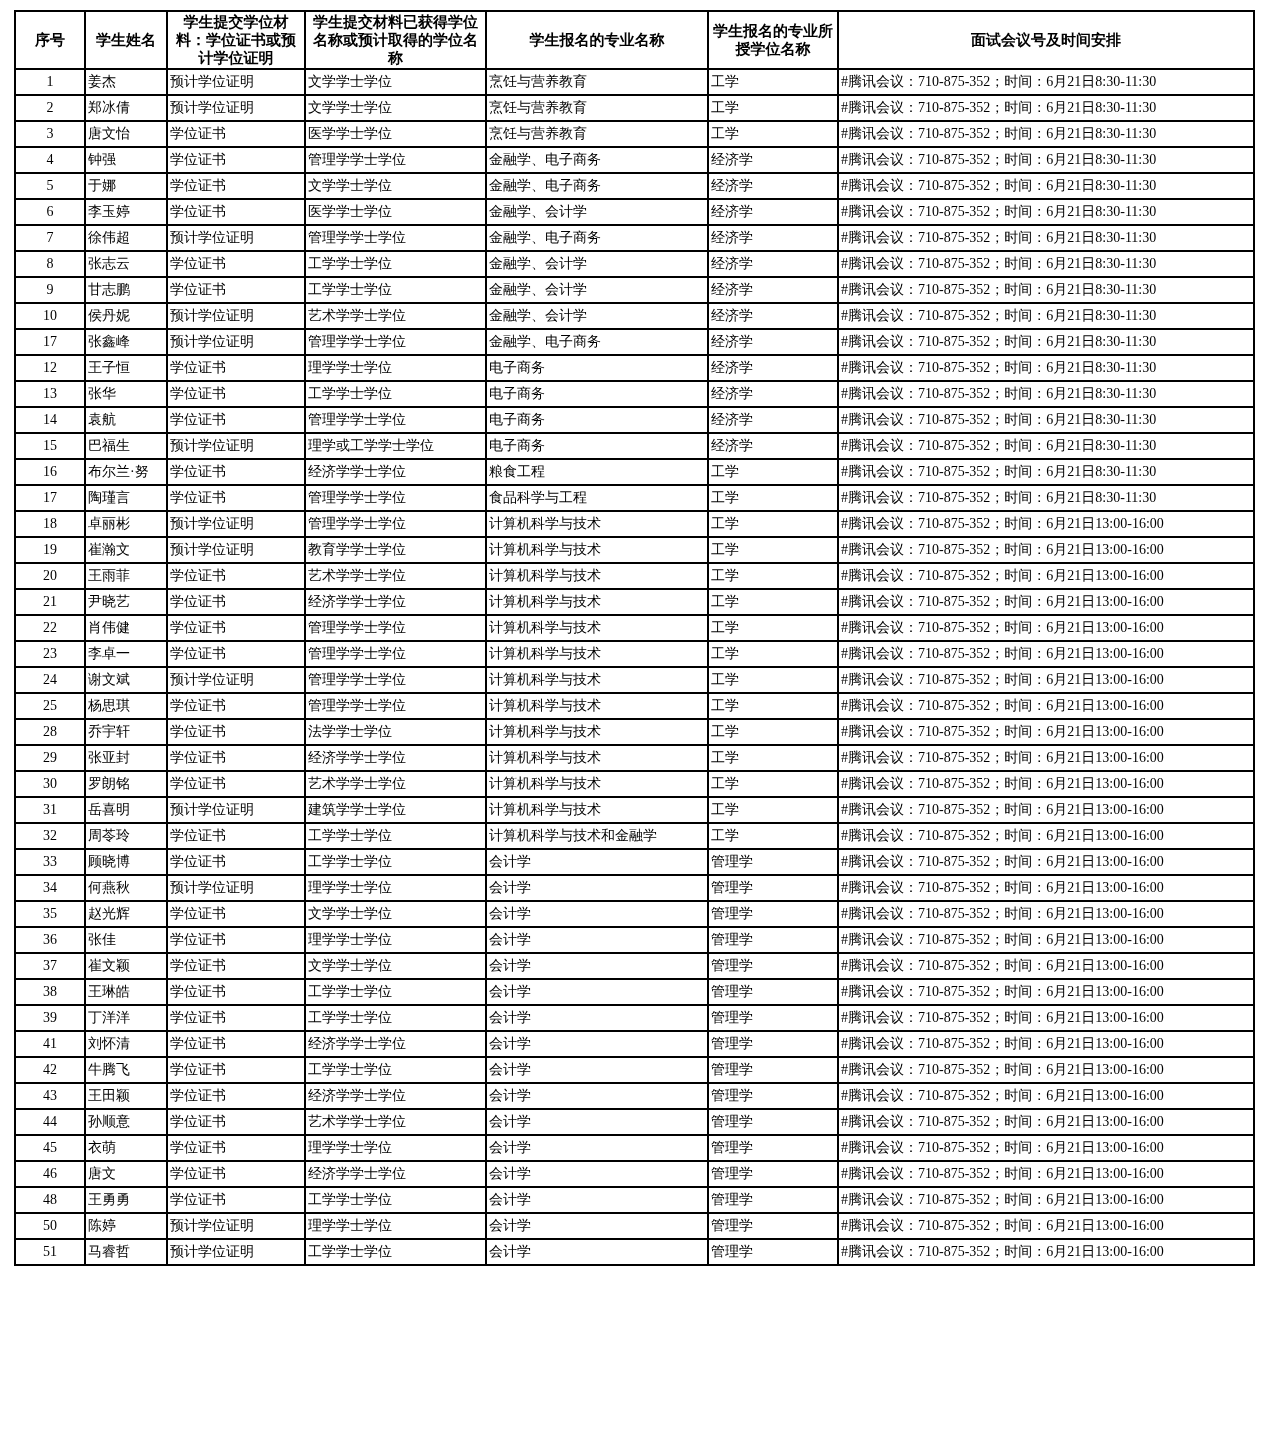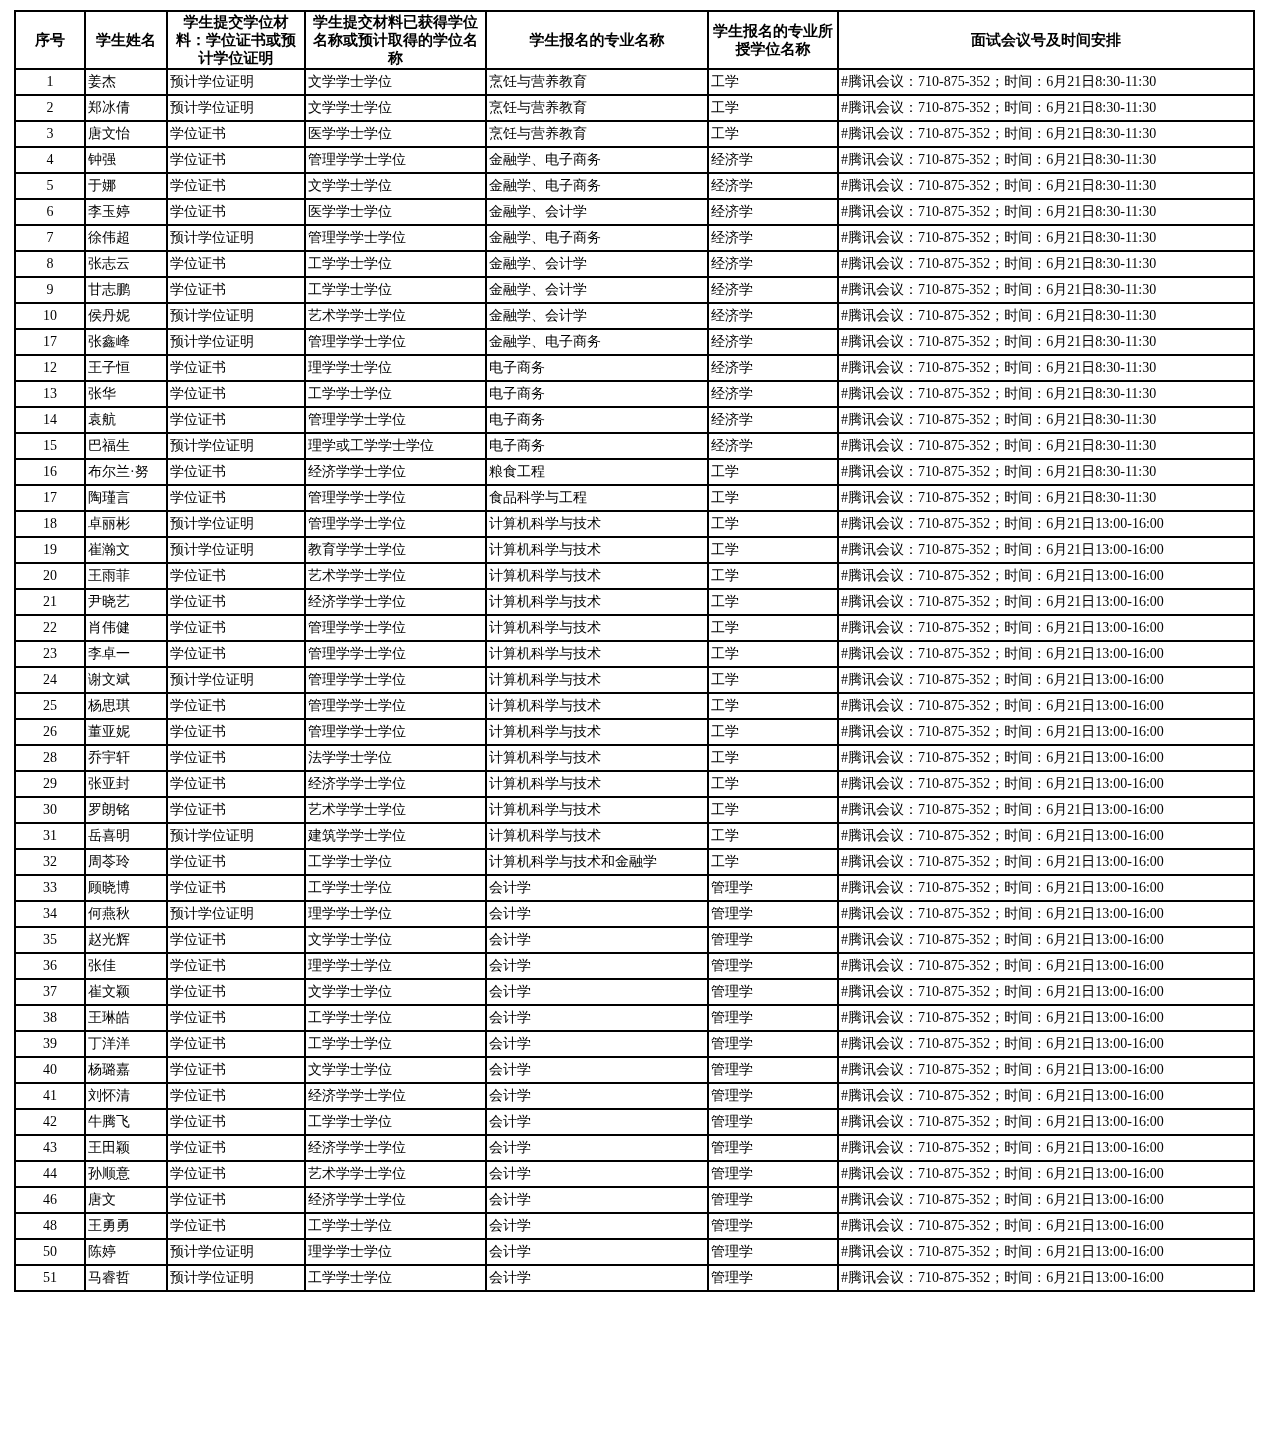--- a/index.html
+++ b/index.html
@@ -299,29 +299,20 @@
       <tr>
         <td class="c-index">25</td>
         <td>杨思琪</td>
         <td>学位证书</td>
         <td>管理学学士学位</td>
         <td>计算机科学与技术</td>
         <td>工学</td>
         <td>#腾讯会议：710-875-352；时间：6月21日13:00-16:00</td>
       </tr>
       <tr>
-        <td class="c-index">26</td>
-        <td>董亚妮</td>
-        <td>学位证书</td>
-        <td>管理学学士学位</td>
-        <td>计算机科学与技术</td>
-        <td>工学</td>
-        <td>#腾讯会议：710-875-352；时间：6月21日13:00-16:00</td>
-      </tr>
-      <tr>
         <td class="c-index">28</td>
         <td>乔宇轩</td>
         <td>学位证书</td>
         <td>法学学士学位</td>
         <td>计算机科学与技术</td>
         <td>工学</td>
         <td>#腾讯会议：710-875-352；时间：6月21日13:00-16:00</td>
       </tr>
       <tr>
         <td class="c-index">29</td>
@@ -416,29 +407,20 @@
       <tr>
         <td class="c-index">39</td>
         <td>丁洋洋</td>
         <td>学位证书</td>
         <td>工学学士学位</td>
         <td>会计学</td>
         <td>管理学</td>
         <td>#腾讯会议：710-875-352；时间：6月21日13:00-16:00</td>
       </tr>
       <tr>
-        <td class="c-index">40</td>
-        <td>杨璐嘉</td>
-        <td>学位证书</td>
-        <td>文学学士学位</td>
-        <td>会计学</td>
-        <td>管理学</td>
-        <td>#腾讯会议：710-875-352；时间：6月21日13:00-16:00</td>
-      </tr>
-      <tr>
         <td class="c-index">41</td>
         <td>刘怀清</td>
         <td>学位证书</td>
         <td>经济学学士学位</td>
         <td>会计学</td>
         <td>管理学</td>
         <td>#腾讯会议：710-875-352；时间：6月21日13:00-16:00</td>
       </tr>
       <tr>
         <td class="c-index">42</td>
@@ -456,20 +438,29 @@
         <td>经济学学士学位</td>
         <td>会计学</td>
         <td>管理学</td>
         <td>#腾讯会议：710-875-352；时间：6月21日13:00-16:00</td>
       </tr>
       <tr>
         <td class="c-index">44</td>
         <td>孙顺意</td>
         <td>学位证书</td>
         <td>艺术学学士学位</td>
+        <td>会计学</td>
+        <td>管理学</td>
+        <td>#腾讯会议：710-875-352；时间：6月21日13:00-16:00</td>
+      </tr>
+      <tr>
+        <td class="c-index">45</td>
+        <td>衣萌</td>
+        <td>学位证书</td>
+        <td>理学学士学位</td>
         <td>会计学</td>
         <td>管理学</td>
         <td>#腾讯会议：710-875-352；时间：6月21日13:00-16:00</td>
       </tr>
       <tr>
         <td class="c-index">46</td>
         <td>唐文</td>
         <td>学位证书</td>
         <td>经济学学士学位</td>
         <td>会计学</td>

